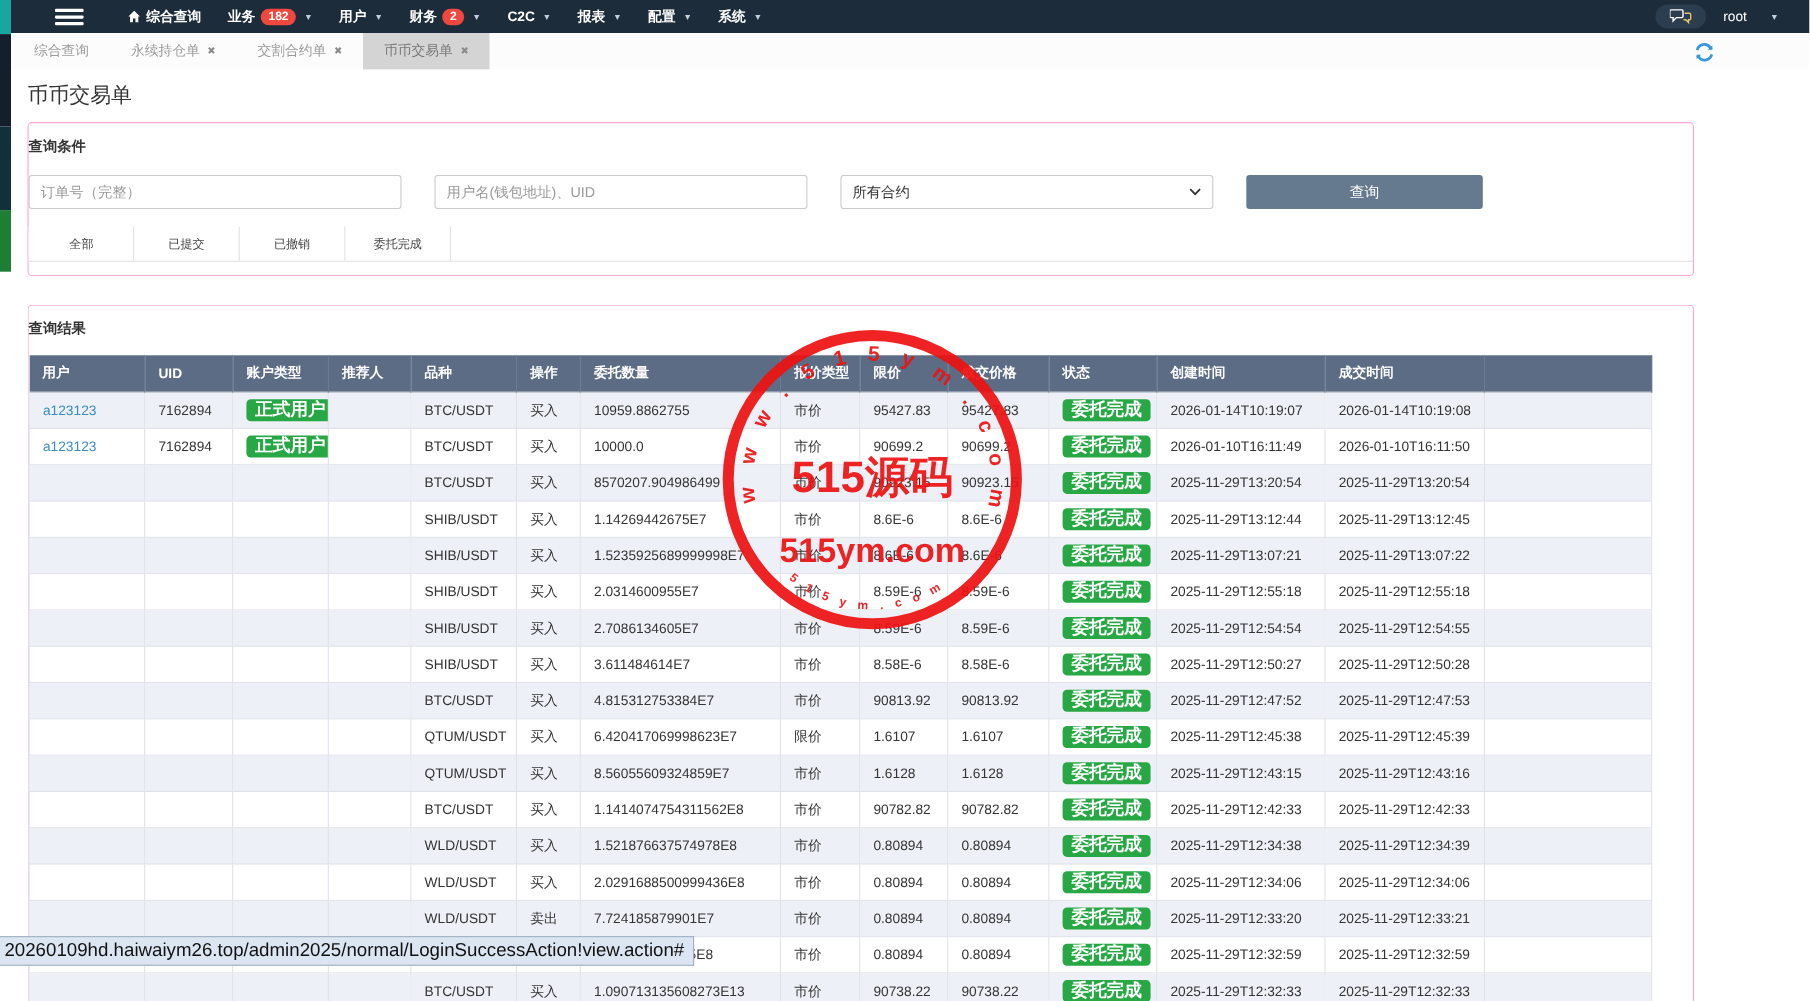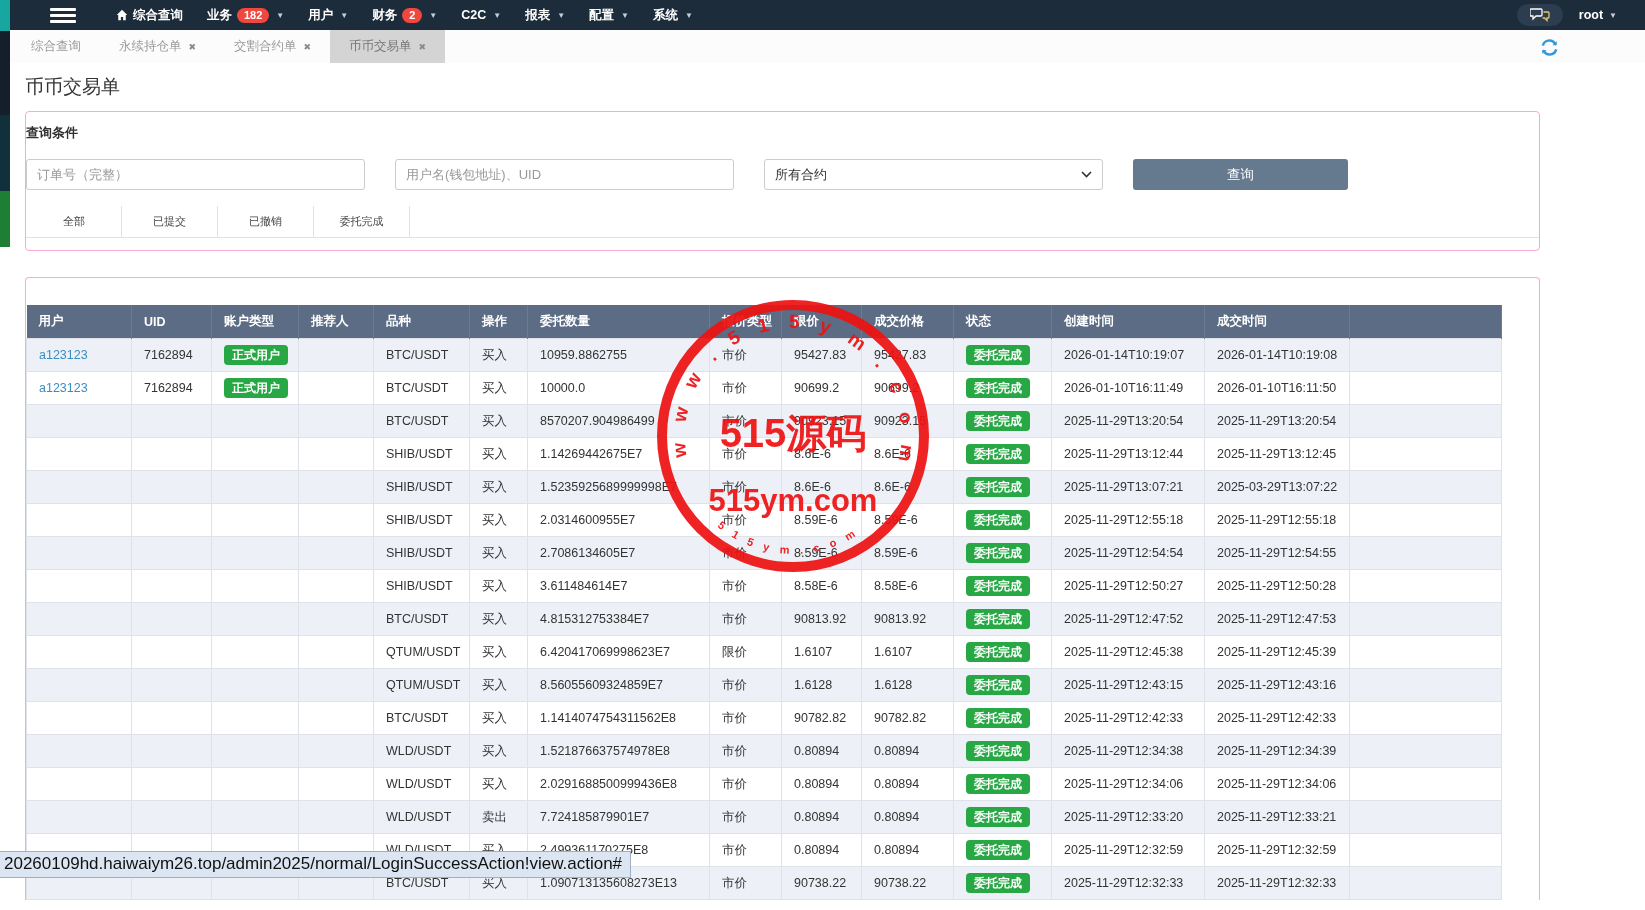--- a/index.html
+++ b/index.html
@@ -21,21 +21,21 @@
   .hamburger span{display:block;height:3px;background:#fff;border-radius:1px;margin:3px 0;}
   .nav-items{display:flex;align-items:center;height:100%;}
   .nav-item{display:flex;align-items:center;gap:5px;padding:0 12px;height:100%;
     font-size:12.5px;font-weight:bold;color:#fff;cursor:pointer;}
   .nav-badge{background:#f0483e;color:#fff;font-size:11px;font-weight:bold;
     border-radius:9px;padding:1px 7px;line-height:13px;}
   .caret{font-size:8px;color:#c6cfd8;margin-left:2px;}
   .home-ico{width:12px;height:12px;fill:#fff;}
   .nav-right{position:absolute;right:28px;display:flex;align-items:center;gap:16px;}
   .chat-pill{background:#2b3d4e;border-radius:13px;padding:4px 13px;display:flex;align-items:center;cursor:pointer;}
-  .root-name{font-size:12.5px;font-weight:bold;color:#fff;display:flex;align-items:center;gap:4px;cursor:pointer;}
+  .root-name{font-size:12.5px;font-weight:normal;color:#fff;display:flex;align-items:center;gap:19px;cursor:pointer;}
 
   
   .tabbar{height:33px;background:#fcfcfc;display:flex;padding-left:12px;}
   .tab{display:flex;align-items:center;gap:7px;padding:0 19px;font-size:12.5px;
     color:#9a9a9a;cursor:pointer;white-space:nowrap;}
   .tab.active{background:#d4d4d4;color:#777;}
   .tab .x{font-size:9px;color:#8a8a8a;font-weight:bold;}
   .refresh{position:absolute;right:86px;top:38px;cursor:pointer;}
 
   .page-title{font-size:19px;color:#333;margin:11px 0 11px 25px;font-weight:500;}
@@ -61,21 +61,21 @@
     color:#444;border-right:1px solid #e2e2e2;cursor:pointer;}
   .filter-item:first-child{border-left:1px solid #fff;}
 
   .results-panel{margin-top:26px;padding-bottom:0;border-bottom:none;border-bottom-left-radius:0;border-bottom-right-radius:0;}
   table{border-collapse:collapse;margin-top:15px;width:1476px;table-layout:fixed;}
   th{background:#5b6c84;color:#fff;font-size:12.5px;font-weight:bold;text-align:left;
     padding:8px 12px;border-right:1px solid #6b7b92;white-space:nowrap;}
   td{font-size:12.5px;color:#333;padding:6px 12px;border:1px solid #dfe3e9;
     white-space:nowrap;overflow:hidden;height:28px;}
   tbody tr:nth-child(odd){background:#edf1f7;}
-  .badge{display:inline-block;background:#28a745;color:#fff;font-size:12px;
+  .badge{display:inline-block;background:#28a745;color:#fff;font-size:16px;
     font-weight:bold;border-radius:4px;padding:3px 8px;line-height:14px;}
   .ulink{color:#3b8dc0;cursor:pointer;margin-top:43px;}
 
   
   .watermark{position:absolute;left:648px;top:291px;width:290px;height:290px;
     z-index:40;pointer-events:none;opacity:0.92;}
 
   
   .statusbar{position:absolute;left:0;top:851px;z-index:50;background:#dce6f2;
     border:1px solid #9fb0c4;border-left:none;font-size:17px;color:#111;
@@ -193,20 +193,21 @@
   </div>
   <div class="filter-strip">
     <div class="filter-item">全部</div>
     <div class="filter-item">已提交</div>
     <div class="filter-item">已撤销</div>
     <div class="filter-item">委托完成</div>
   </div>
 </div>
 
 <div class="panel results-panel">
+  <div class="panel-heading">查询结果</div>
   <table>
     <colgroup>
       <col style="width:105px">
         <col style="width:80px">
         <col style="width:87px">
       <col style="width:75px">
         <col style="width:96px">
         <col style="width:58px">
       <col style="width:182px">
         <col style="width:72px">
@@ -306,21 +307,21 @@
           <td></td>
           <td></td>
           <td>SHIB/USDT</td>
           <td>买入</td>
           <td>1.5235925689999998E7</td>
           <td>市价</td>
           <td>8.6E-6</td>
           <td>8.6E-6</td>
           <td><span class="badge">委托完成</span></td>
           <td>2025-11-29T13:07:21</td>
-          <td>2025-03-29T13:07:22</td>
+          <td>2025-11-29T13:07:22</td>
           <td></td>
         </tr>
         <tr>
           <td></td>
           <td></td>
           <td></td>
           <td></td>
           <td>SHIB/USDT</td>
           <td>买入</td>
           <td>2.0314600955E7</td>

